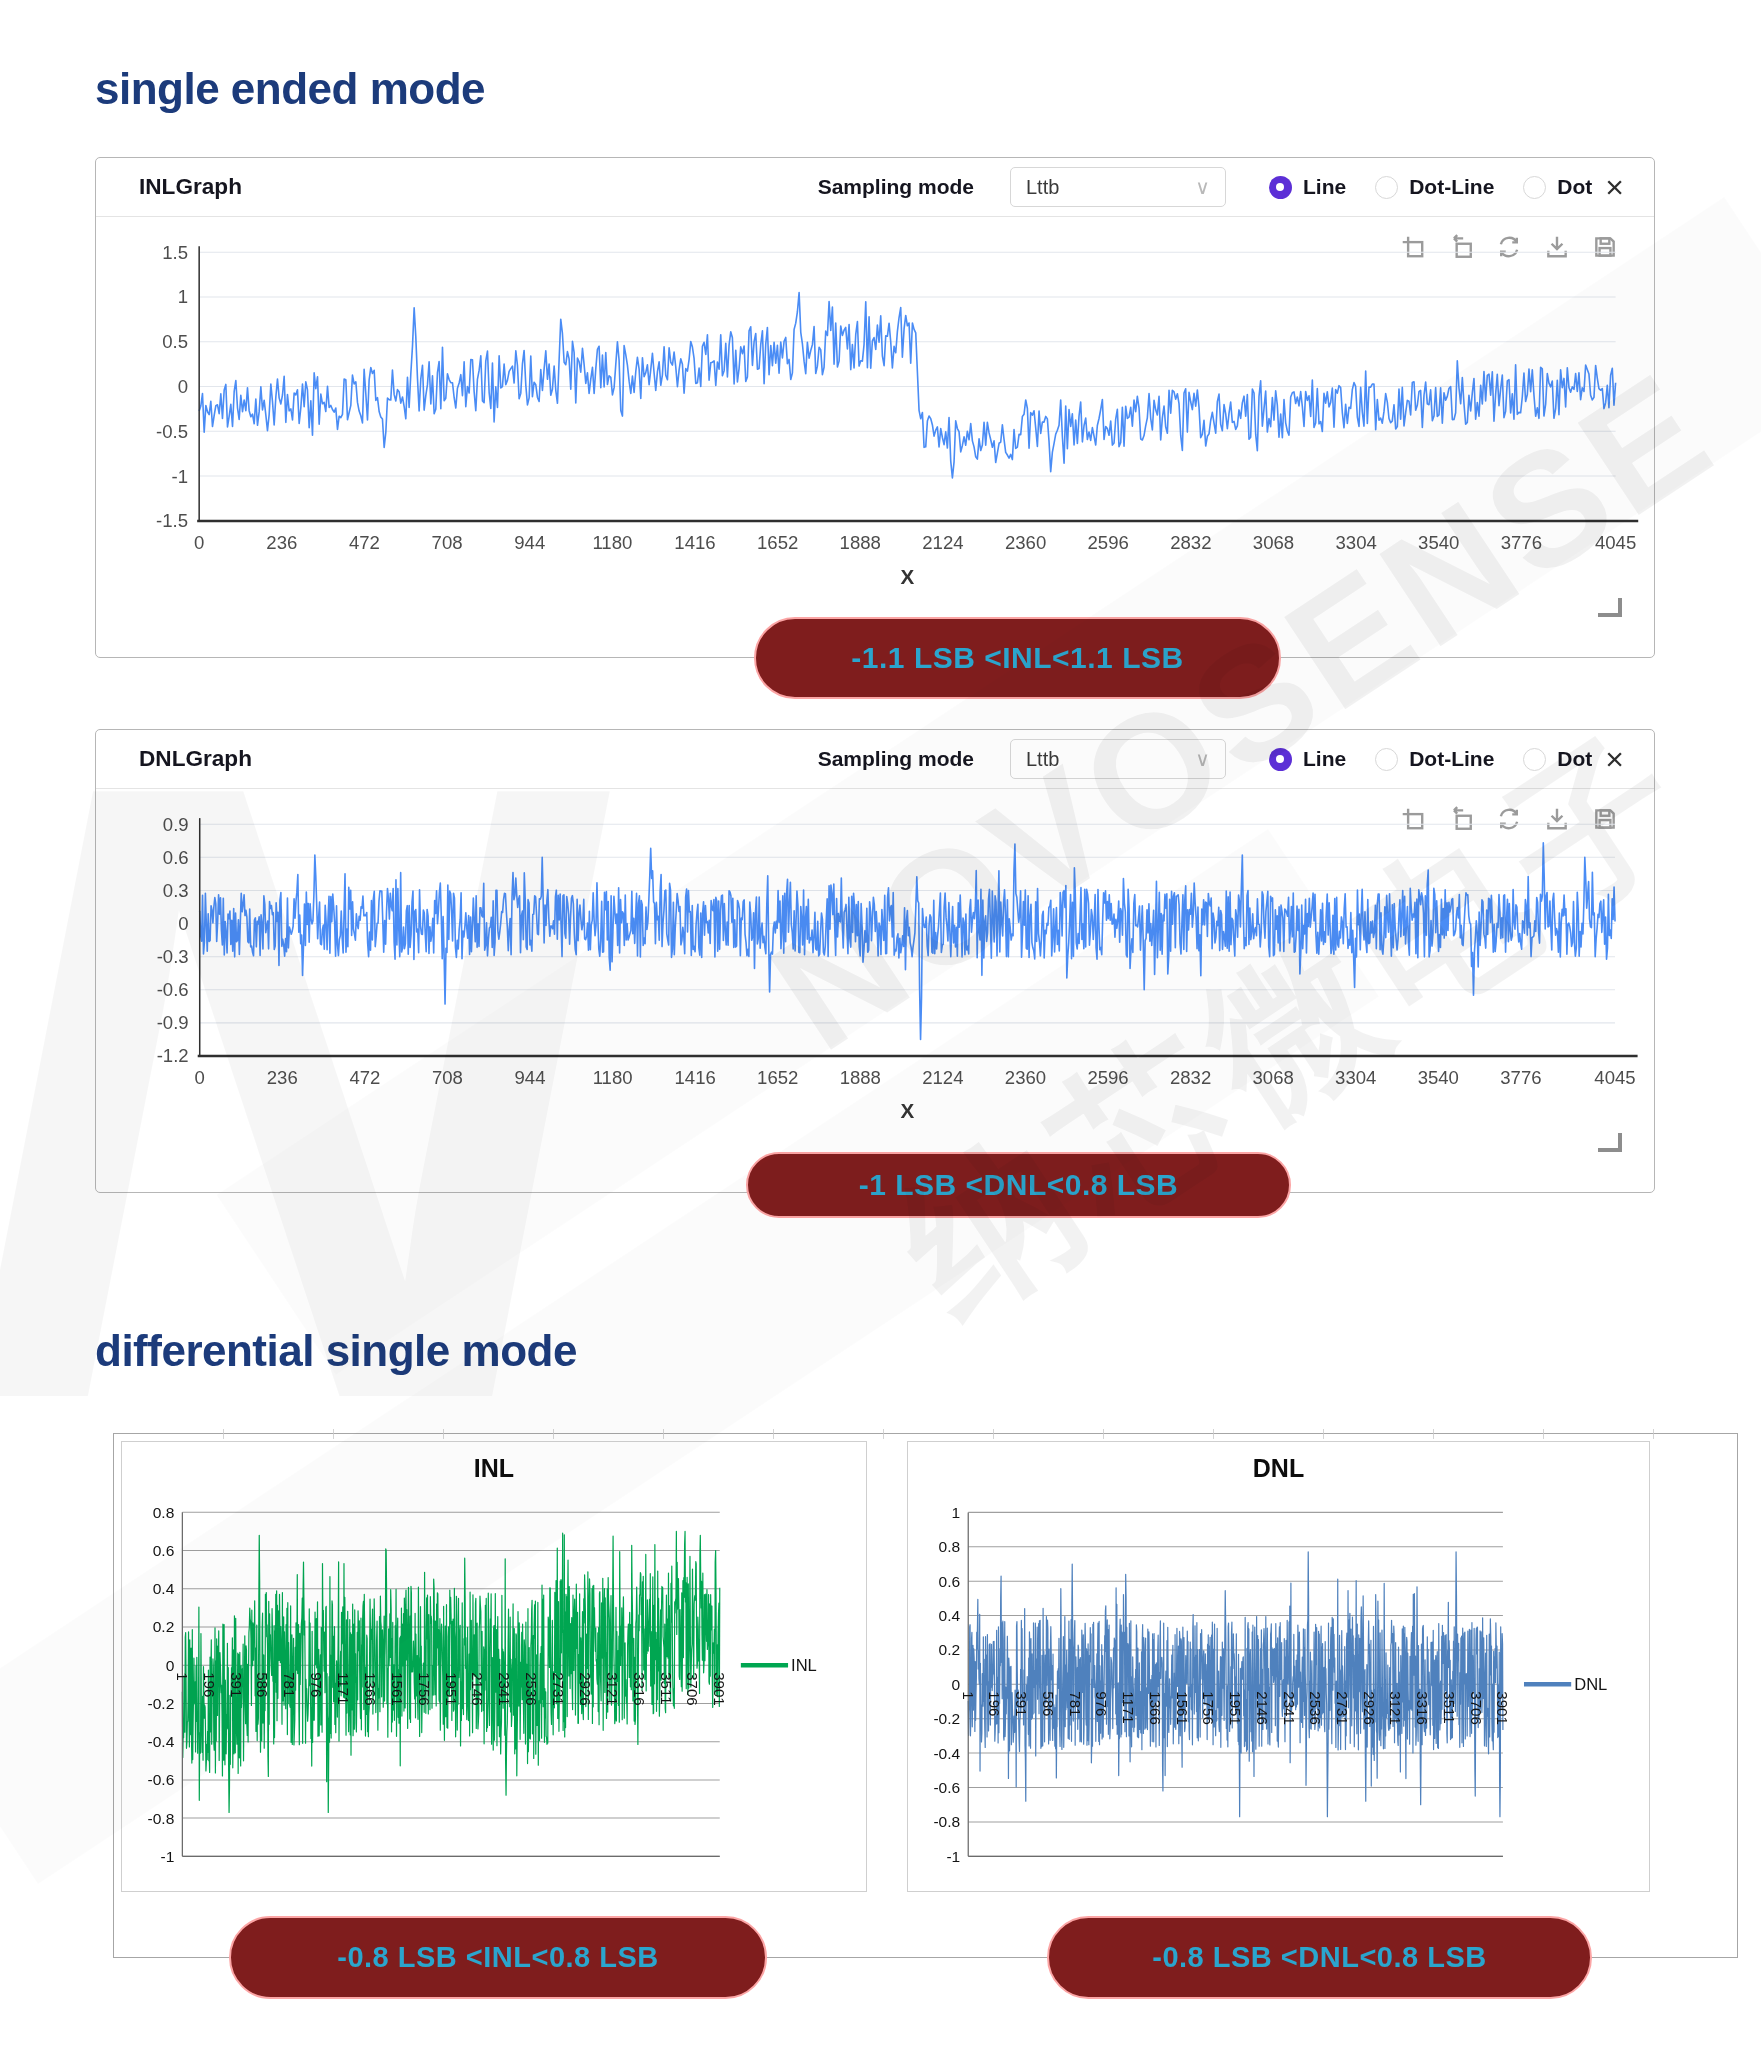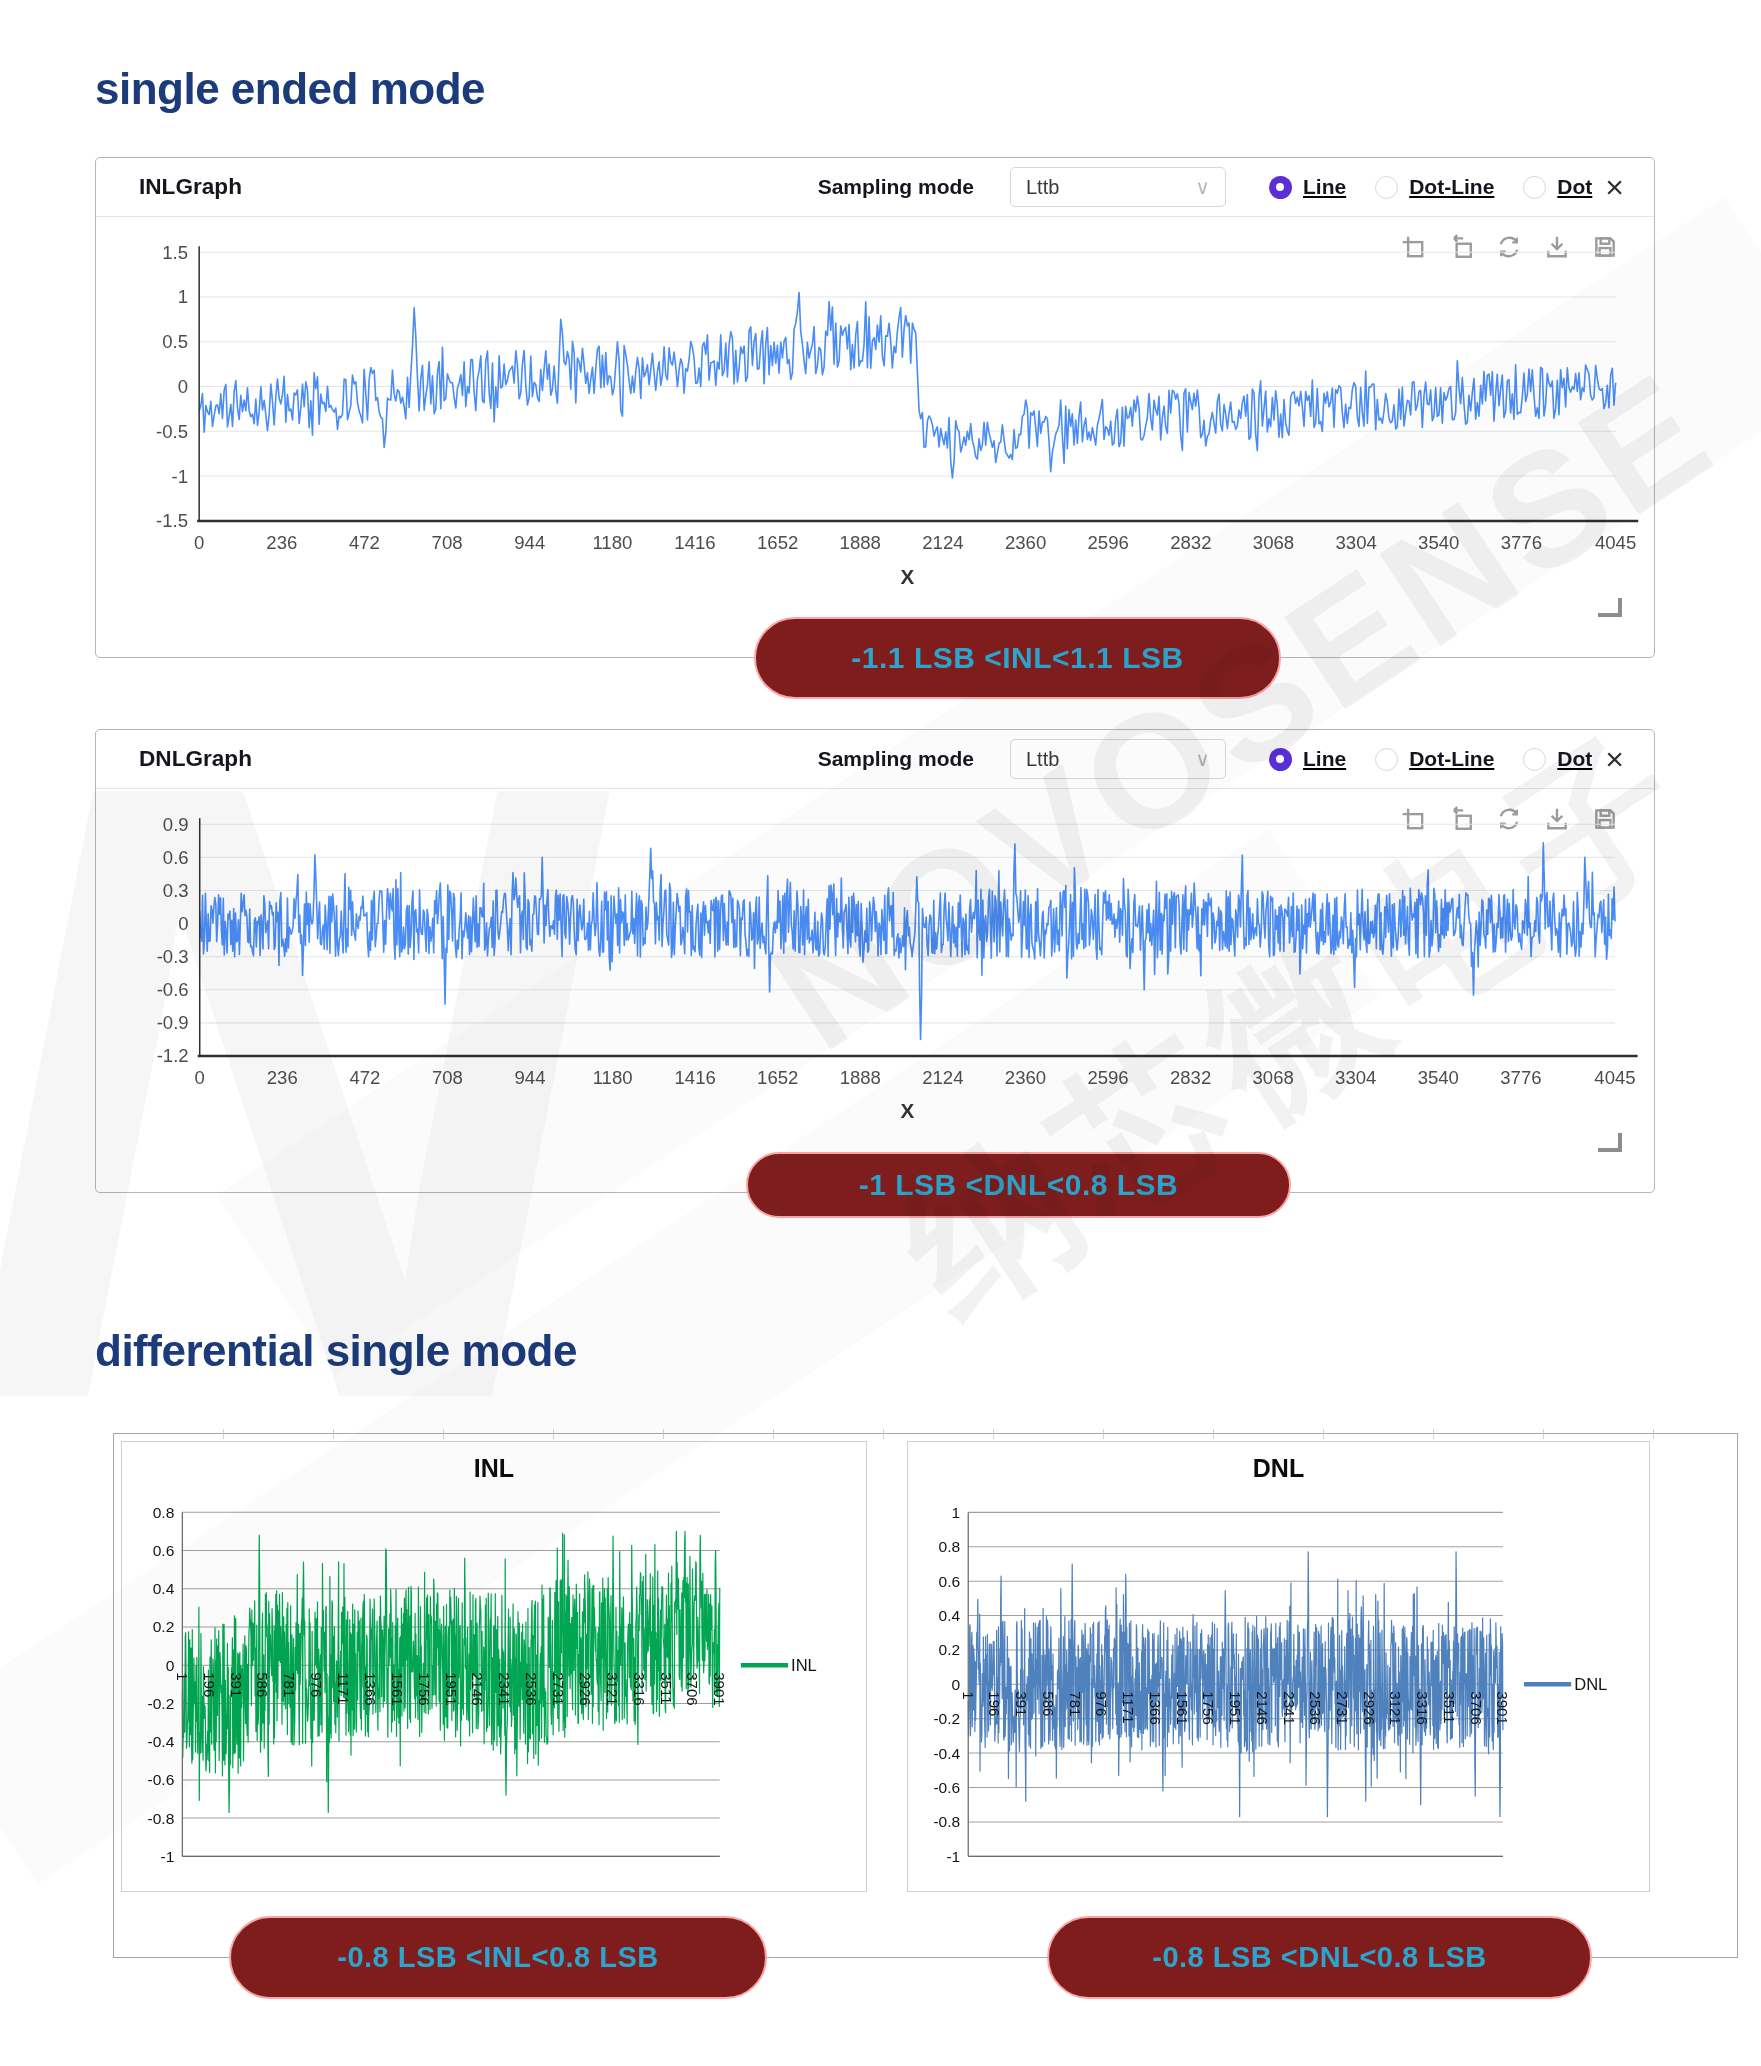--- a/index.html
+++ b/index.html
@@ -8,21 +8,21 @@
   #stage{position:relative;width:1762px;height:2066px;background:#fff;overflow:hidden;}
   svg{font-family:"Liberation Sans",sans-serif;}
   .h1{position:absolute;left:95px;font-size:44px;font-weight:bold;color:var(--navy);letter-spacing:-0.5px;}
   .panel{position:absolute;left:95px;width:1560px;background:#fff;border:1.5px solid #b6b6b6;border-radius:5px;box-sizing:border-box;}
   .phead{height:59px;display:flex;align-items:center;border-bottom:1.5px solid #e4e4e4;padding:0 30px 0 43px;box-sizing:border-box;}
   .ptitle{font-size:22.6px;font-weight:bold;color:#15151f;}
   .spacer{flex:1;}
   .slabel{font-size:21px;font-weight:bold;color:#15151f;margin-right:36px;}
   .dropdown{width:216px;height:40px;border:1px solid #d7d7d7;border-radius:5px;display:flex;align-items:center;padding:0 15px;box-sizing:border-box;margin-right:43px;color:#3a3a3a;font-size:20px;background:#fff;gap:26px;}
   .dropdown .chev{margin-left:auto;color:#b9b9b9;font-size:20px;}
-  .ritem{display:flex;align-items:center;margin-right:29px;text-decoration:underline;}
+  .ritem{display:flex;align-items:center;margin-right:29px;}
   .radio{width:23px;height:23px;border-radius:50%;border:1.5px solid #d8d8d8;background:#fff;box-sizing:border-box;position:relative;margin-right:11px;flex:0 0 auto;}
   .radio.sel{border:none;background:#5c2fd6;}
   .radio.sel::after{content:"";position:absolute;width:8px;height:8px;background:#fff;border-radius:50%;left:50%;top:50%;transform:translate(-50%,-50%);}
   .rlabel{font-size:21px;font-weight:bold;color:#15151f;}
   .close{font-size:32px;color:#2e2e2e;margin-left:13px;line-height:1;cursor:default;}
   .toolbar{position:absolute;right:36px;top:76px;display:flex;gap:22px;}
   .ticon svg{width:26px;height:26px;display:block;}
   .chart-svg{position:absolute;left:0;}
   .corner{position:absolute;right:32px;bottom:40px;width:20px;height:15px;border-right:4.5px solid #8d8d8d;border-bottom:4.5px solid #8d8d8d;}
   .pill{position:absolute;background:#7f1d1d;border:2px solid #fca5a5;border-radius:48px;display:flex;align-items:center;justify-content:center;font-weight:bold;color:var(--cyan);font-size:30px;z-index:20;letter-spacing:0.5px;box-sizing:border-box;}

